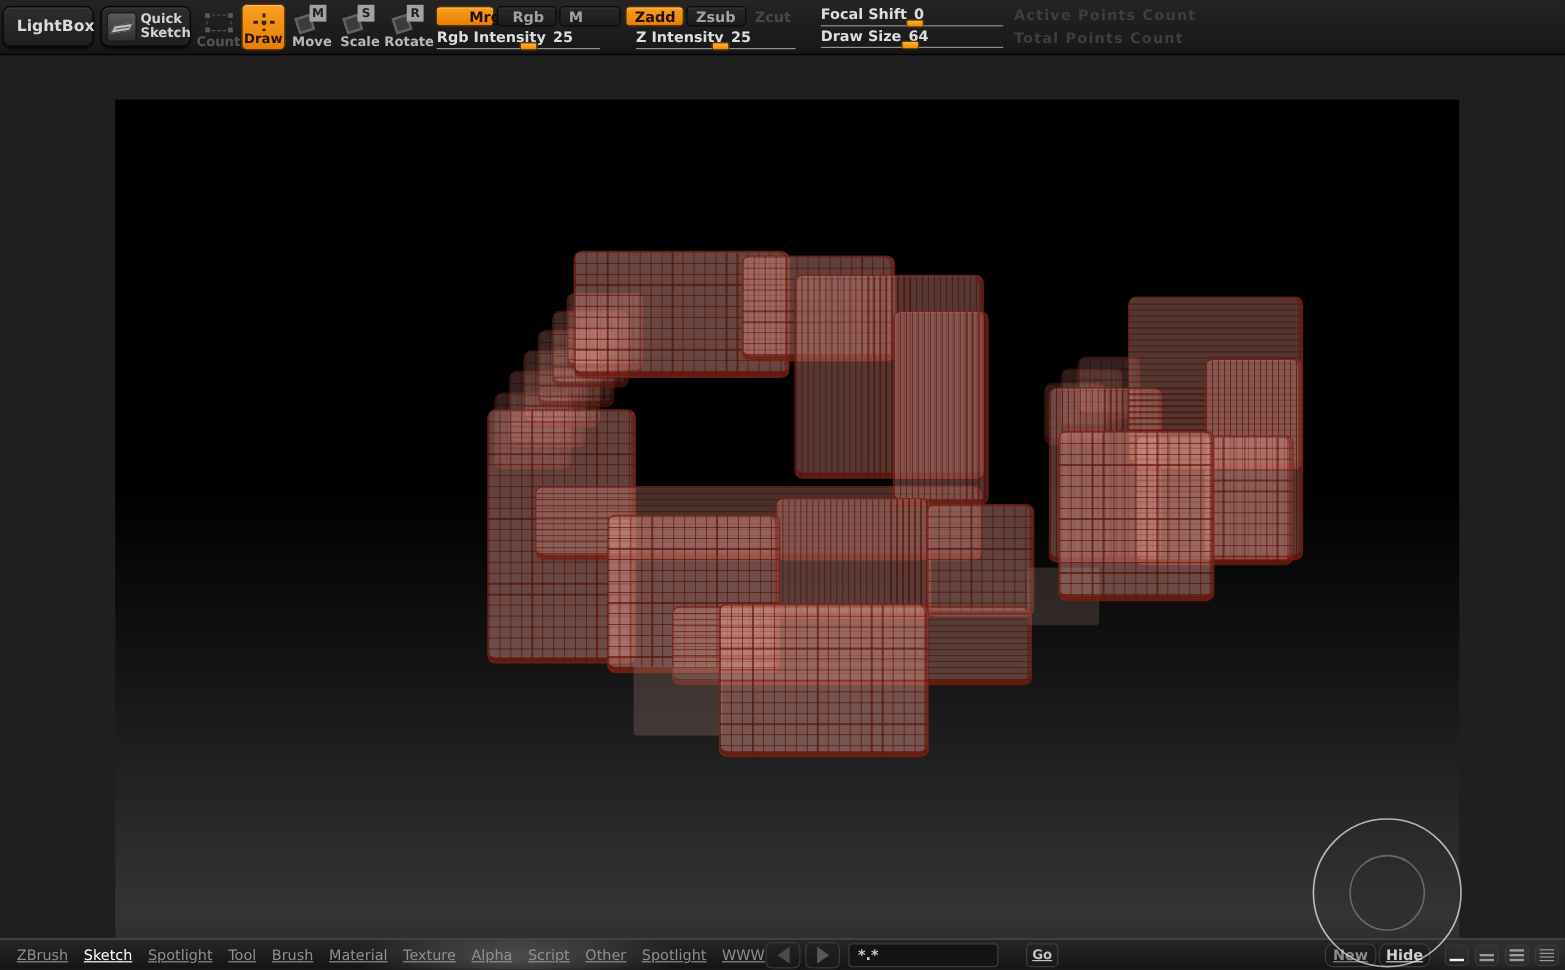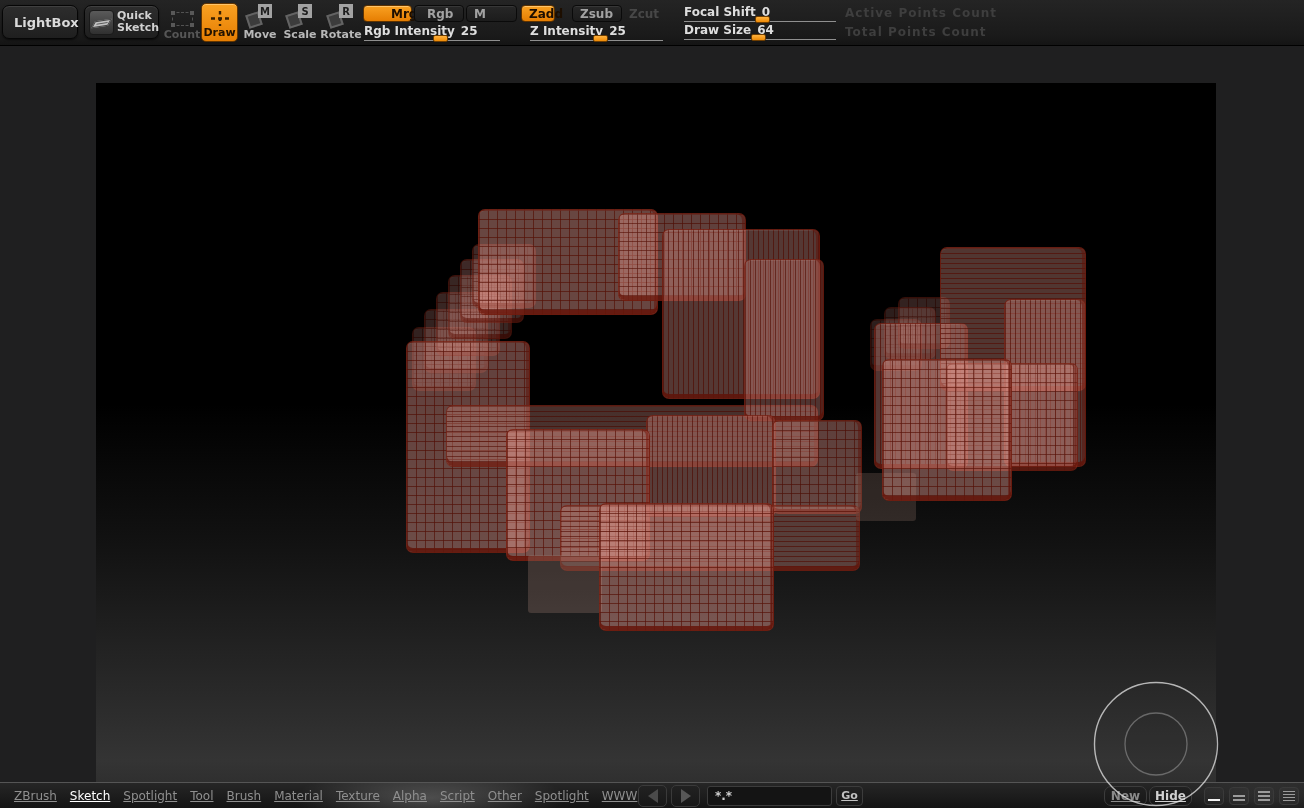--- a/index.html
+++ b/index.html
@@ -84,21 +84,21 @@
   .menu a { font-size:12px; font-weight:normal; color:#8f8f8f; text-decoration:underline; cursor:pointer; white-space:nowrap; }
   .menu a.active { color:#ffffff; }
   .navgroup { position:absolute; left:638px; top:0; height:100%; display:flex; align-items:center; gap:4px; }
   .arrow-btn { width:29px; height:22px; border-radius:5px; background:linear-gradient(#222,#181818);
                border:1px solid #3a3a3a; display:flex; align-items:center; justify-content:center; cursor:pointer; }
   .tri-l { width:0; height:0; border:7px solid transparent; border-right:10px solid #4b4b4b; border-left:none; }
   .tri-r { width:0; height:0; border:7px solid transparent; border-left:10px solid #575757; border-right:none; }
   .filter-input { width:125px; height:20px; margin-left:3px; background:#141414; border:1px solid #3c3c3c;
                   border-radius:3px; color:#cfcfcf; font-family:"DejaVu Sans",sans-serif; font-size:12px;
                   font-weight:bold; padding:0 7px; outline:none; }
-  .go-btn { width:27px; height:20px; margin-left:0; border-radius:4px; background:linear-gradient(#222,#181818);
+  .go-btn { width:27px; height:20px; margin-left:19px; border-radius:4px; background:linear-gradient(#222,#181818);
             border:1px solid #3c3c3c; color:#c2c2c2; font-size:11px; font-weight:bold;
             display:flex; align-items:center; justify-content:center; text-decoration:underline; cursor:pointer; }
   .rt-btn { position:absolute; top:3px; height:20px; border-radius:7px; background:linear-gradient(#202020,#171717);
             border:1px solid #3c3c3c; font-size:12px; font-weight:bold; display:flex; align-items:center;
             justify-content:center; text-decoration:underline; cursor:pointer; }
   .layout-btn { position:absolute; top:4px; width:20px; height:18px; border-radius:4px; border:1px solid #3a3a3a;
                 background:rgba(255,255,255,.02); display:flex; flex-direction:column; align-items:center;
                 justify-content:flex-end; padding:3px 0; gap:2px; cursor:pointer; }
   .layout-btn i { display:block; width:12px; height:2px; background:#9b9b9b; }
   .layout-btn.one i { background:#f2f2f2; }
@@ -166,21 +166,21 @@
 
   <div class="mode-btn on" style="left:363px;width:49px;padding-left:27px;">
     <span>Mrgb</span>
   </div>
   <div class="mode-btn" style="left:414px;width:50px;padding-left:12px;">
     <span>Rgb</span>
   </div>
   <div class="mode-btn" style="left:466px;width:51px;">
     <span>M</span>
   </div>
-  <div class="mode-btn on" style="left:521px;width:34px;text-align:right;">
+  <div class="mode-btn on" style="left:521px;width:49px;text-align:right;">
     <span>Zadd</span>
   </div>
   <div class="mode-btn" style="left:572px;width:50px;">
     <span>Zsub</span>
   </div>
   <span class="mode-label-disabled" style="left:629px;">Zcut</span>
 
   <div class="slider" style="left:364px;top:24px;width:136px;">
     <div class="row">
       <span>Rgb Intensity</span>

